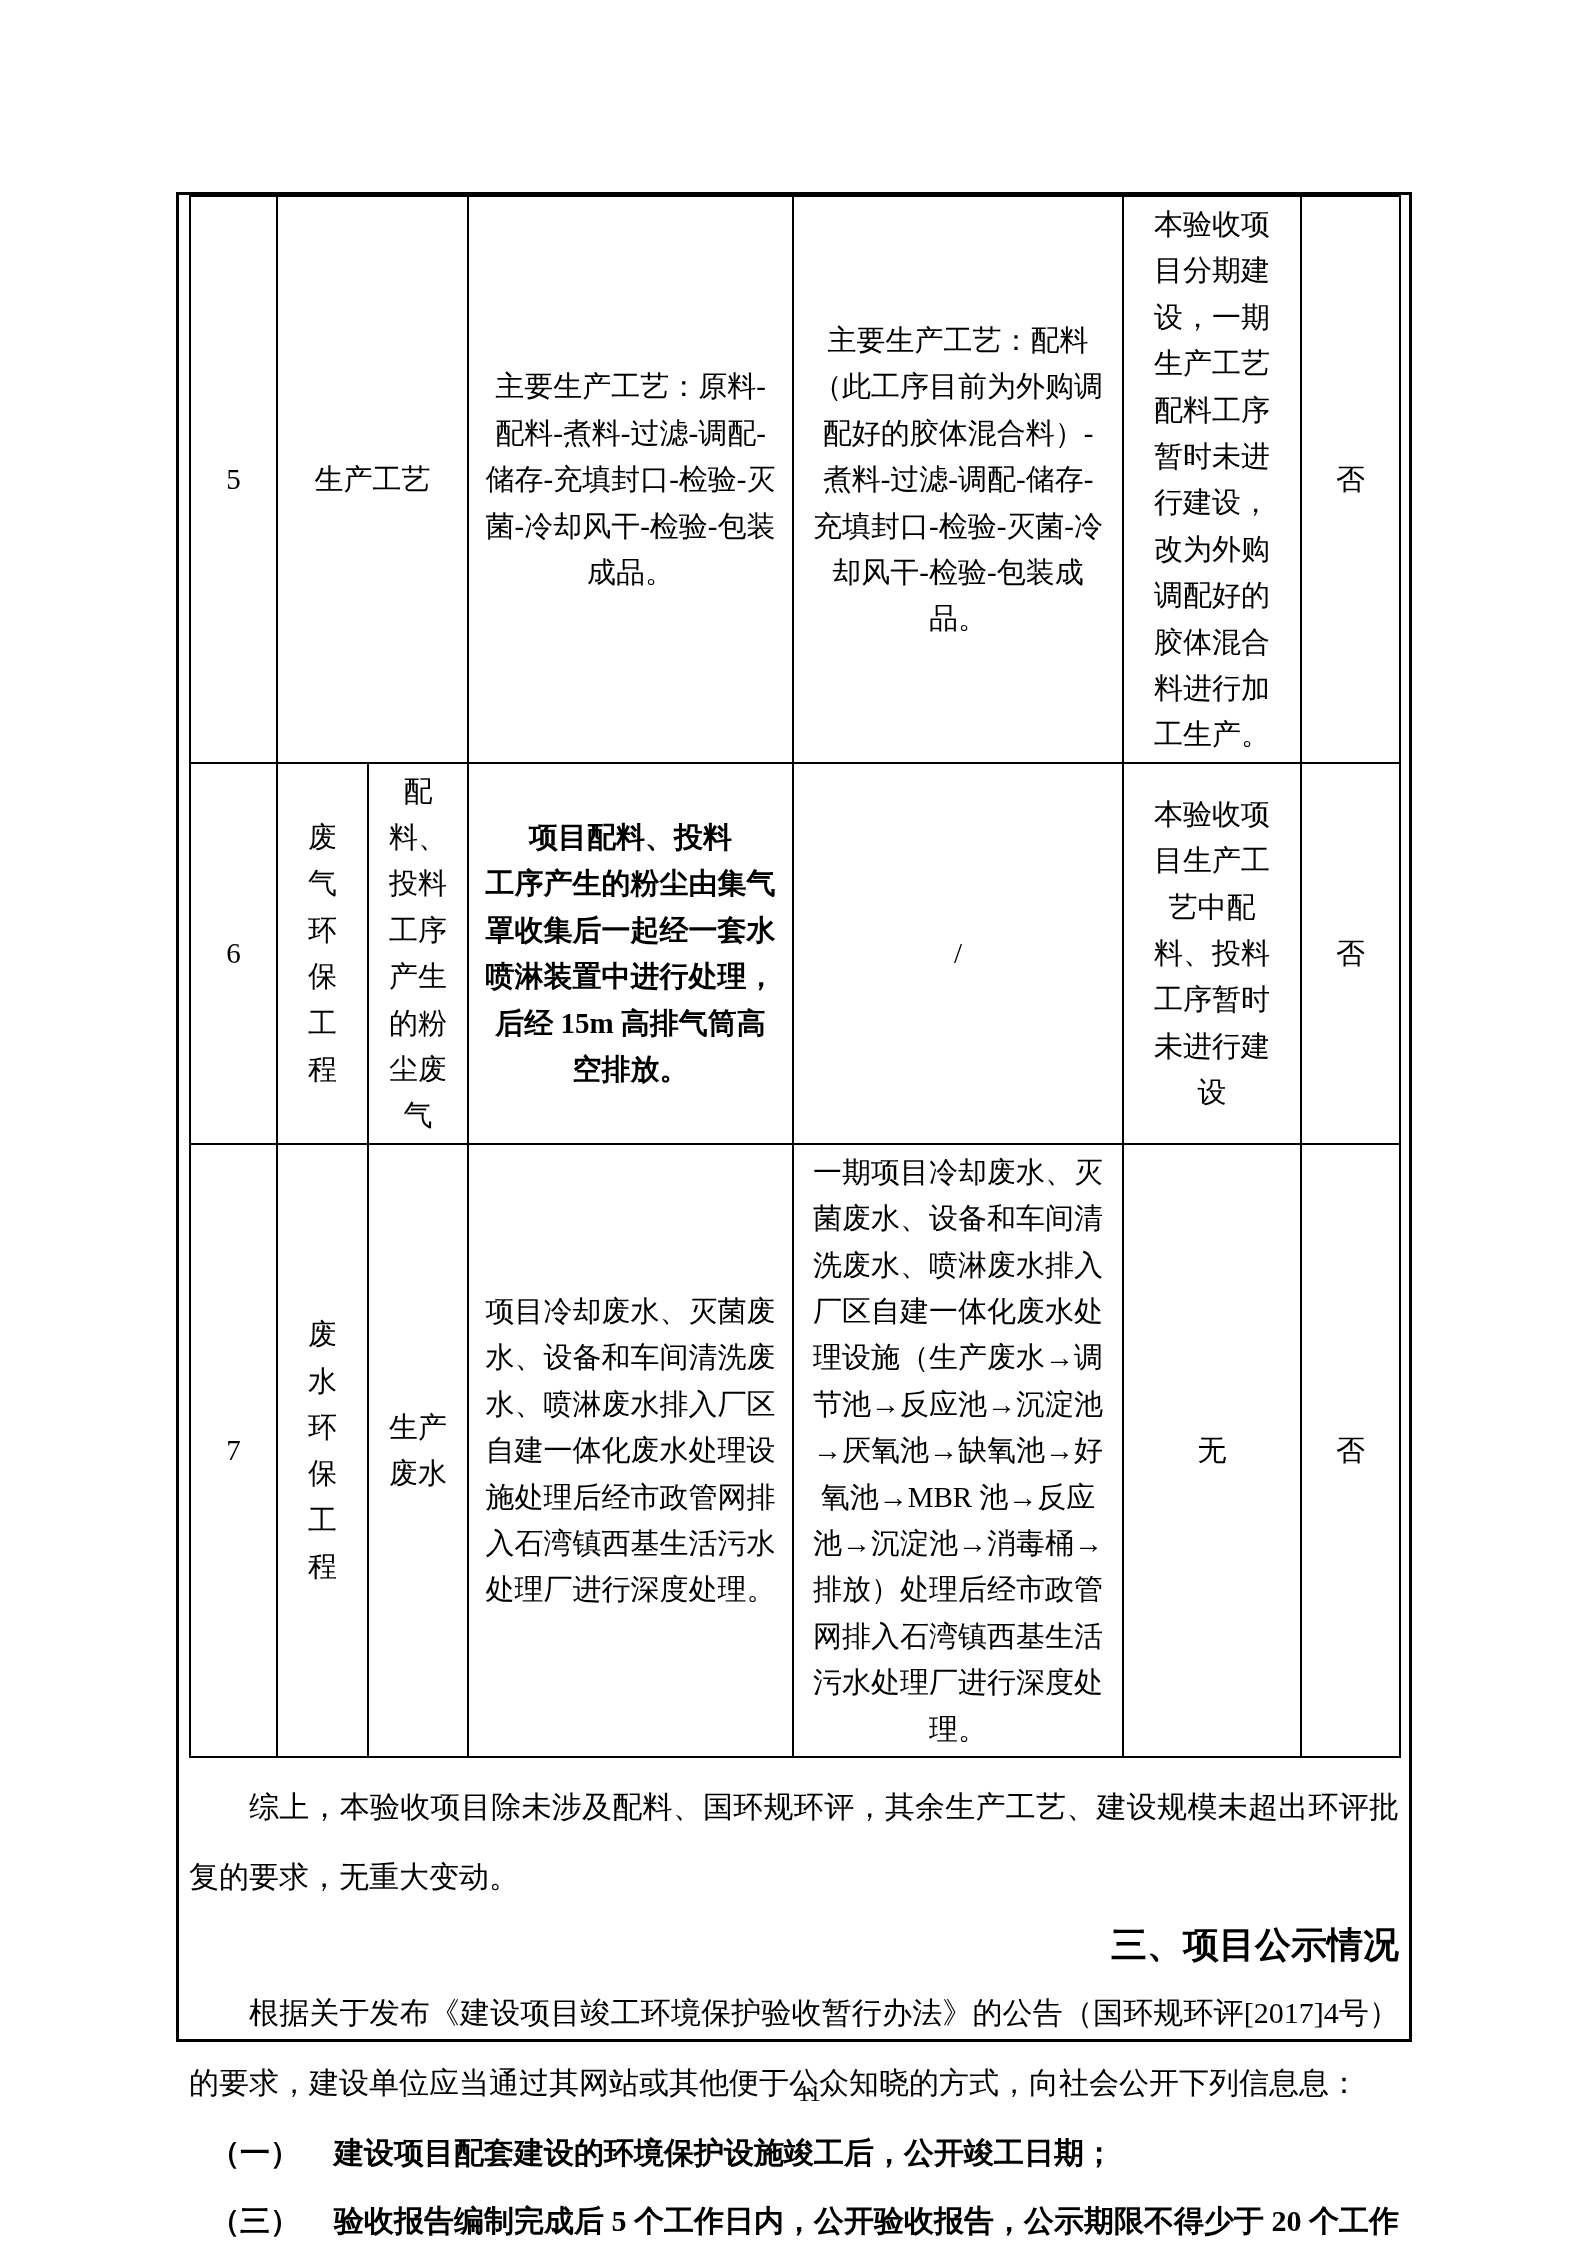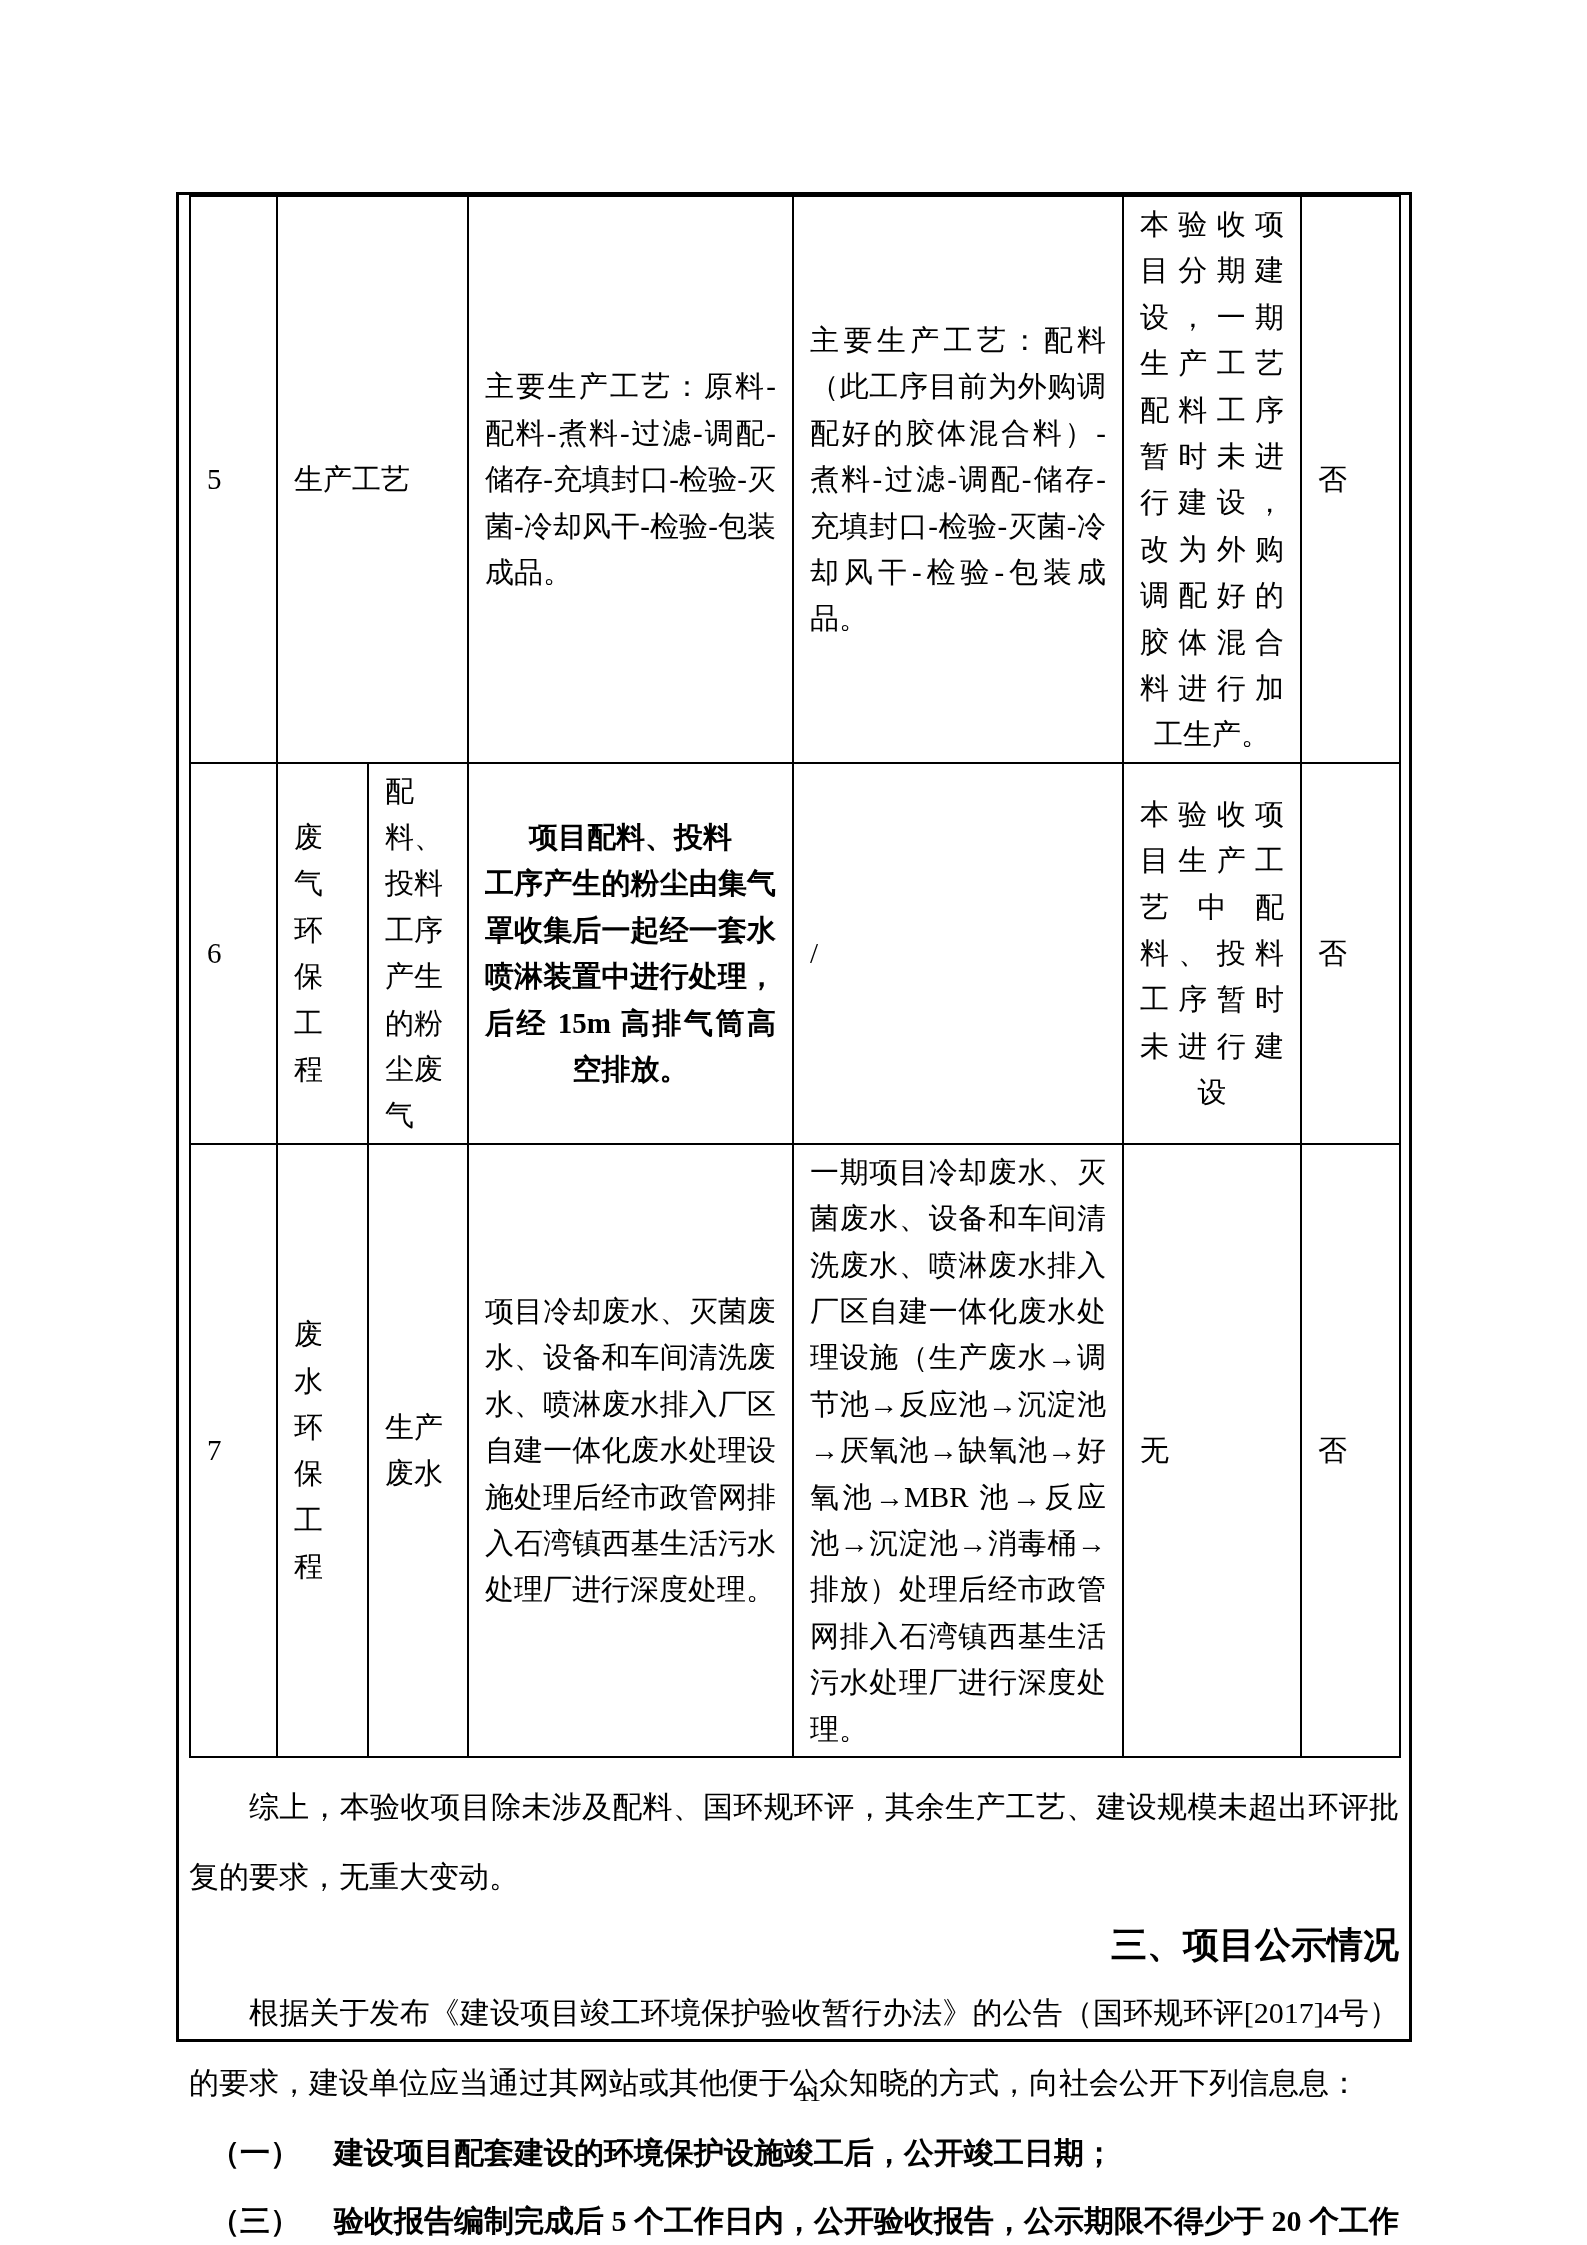--- a/index.html
+++ b/index.html
@@ -16,21 +16,21 @@
   }
   .content{padding:0 10px;font-size:30px;}
   table.doc-table{
     border-collapse:collapse;table-layout:fixed;
     width:1210px;margin:0;
   }
   table.doc-table td{
     border:2px solid #000;
     font-size:29px;line-height:1.6;
     padding:4px 16px;box-sizing:border-box;
-    vertical-align:middle;
+    text-align:center;vertical-align:middle;
     overflow:hidden;
   }
   td.jl{text-align:justify;}
   td.jc{text-align:justify;text-align-last:center;}
   td.pre{white-space:pre-line;font-weight:bold;}
   td.lh-lg{line-height:52px;}
   td.lh-md{line-height:42px;}
   td.lh-sm{line-height:36px;}
   td.lh-xl{line-height:58px;}
   .para{

